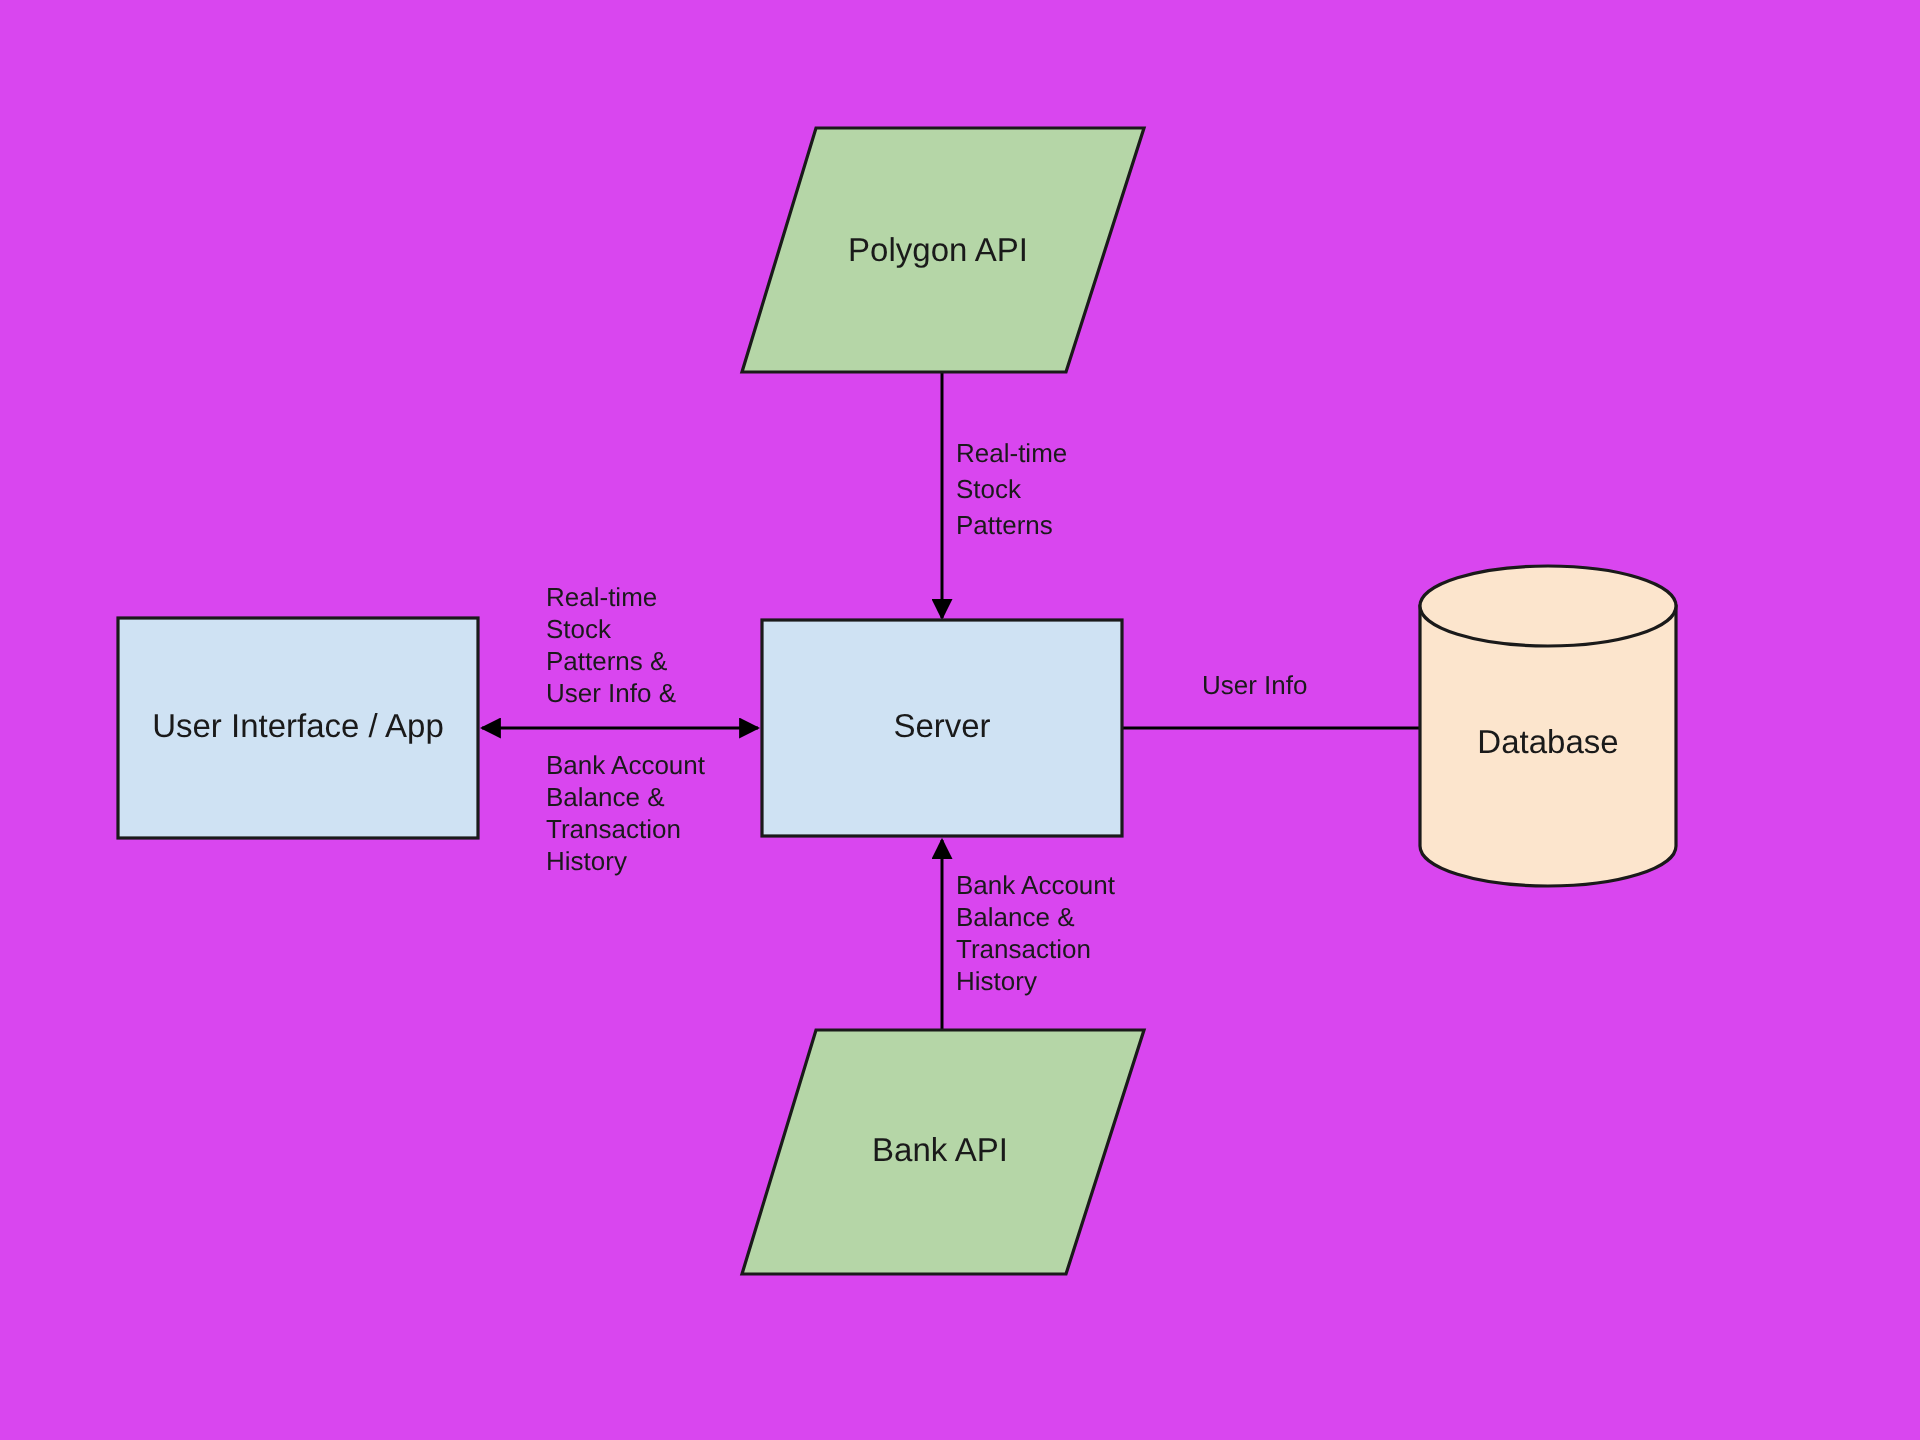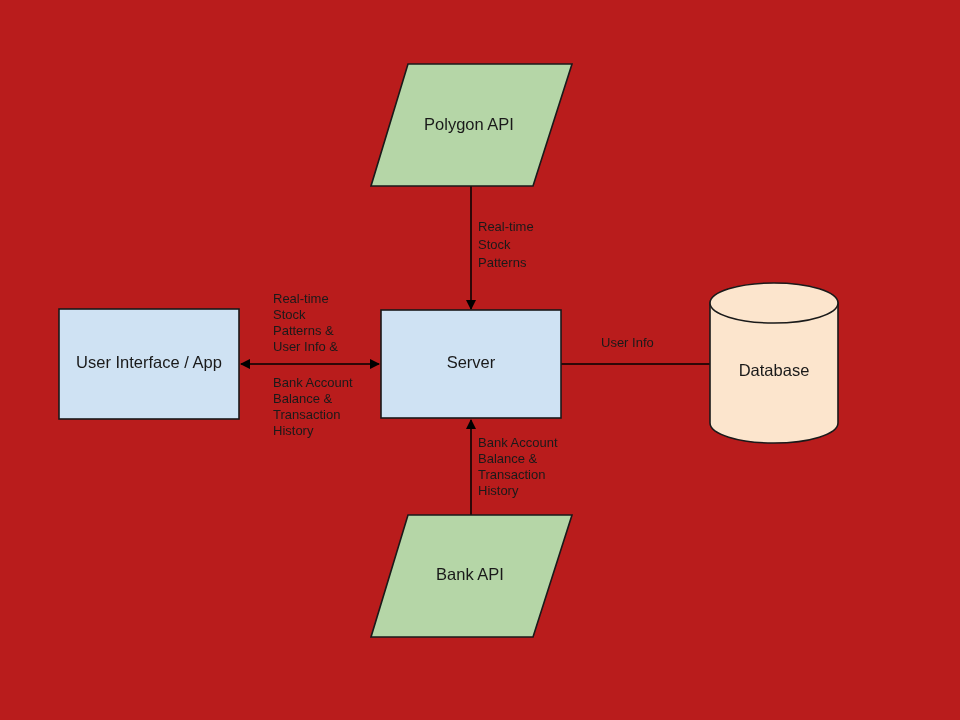--- a/index.html
+++ b/index.html
@@ -12,21 +12,21 @@
     font-family: "Liberation Sans", sans-serif;
     width: 960px;
     height: 720px;
     overflow: hidden;
     position: relative;
   }
   #canvas-root {
     position: relative;
     width: 960px;
     height: 720px;
-    background: #b91c1c;
+    background: #d946ef;
   }
   #diagram-svg {
     position: absolute;
     top: 0;
     left: 0;
     width: 960px;
     height: 720px;
     display: block;
   }
   .node-label {

